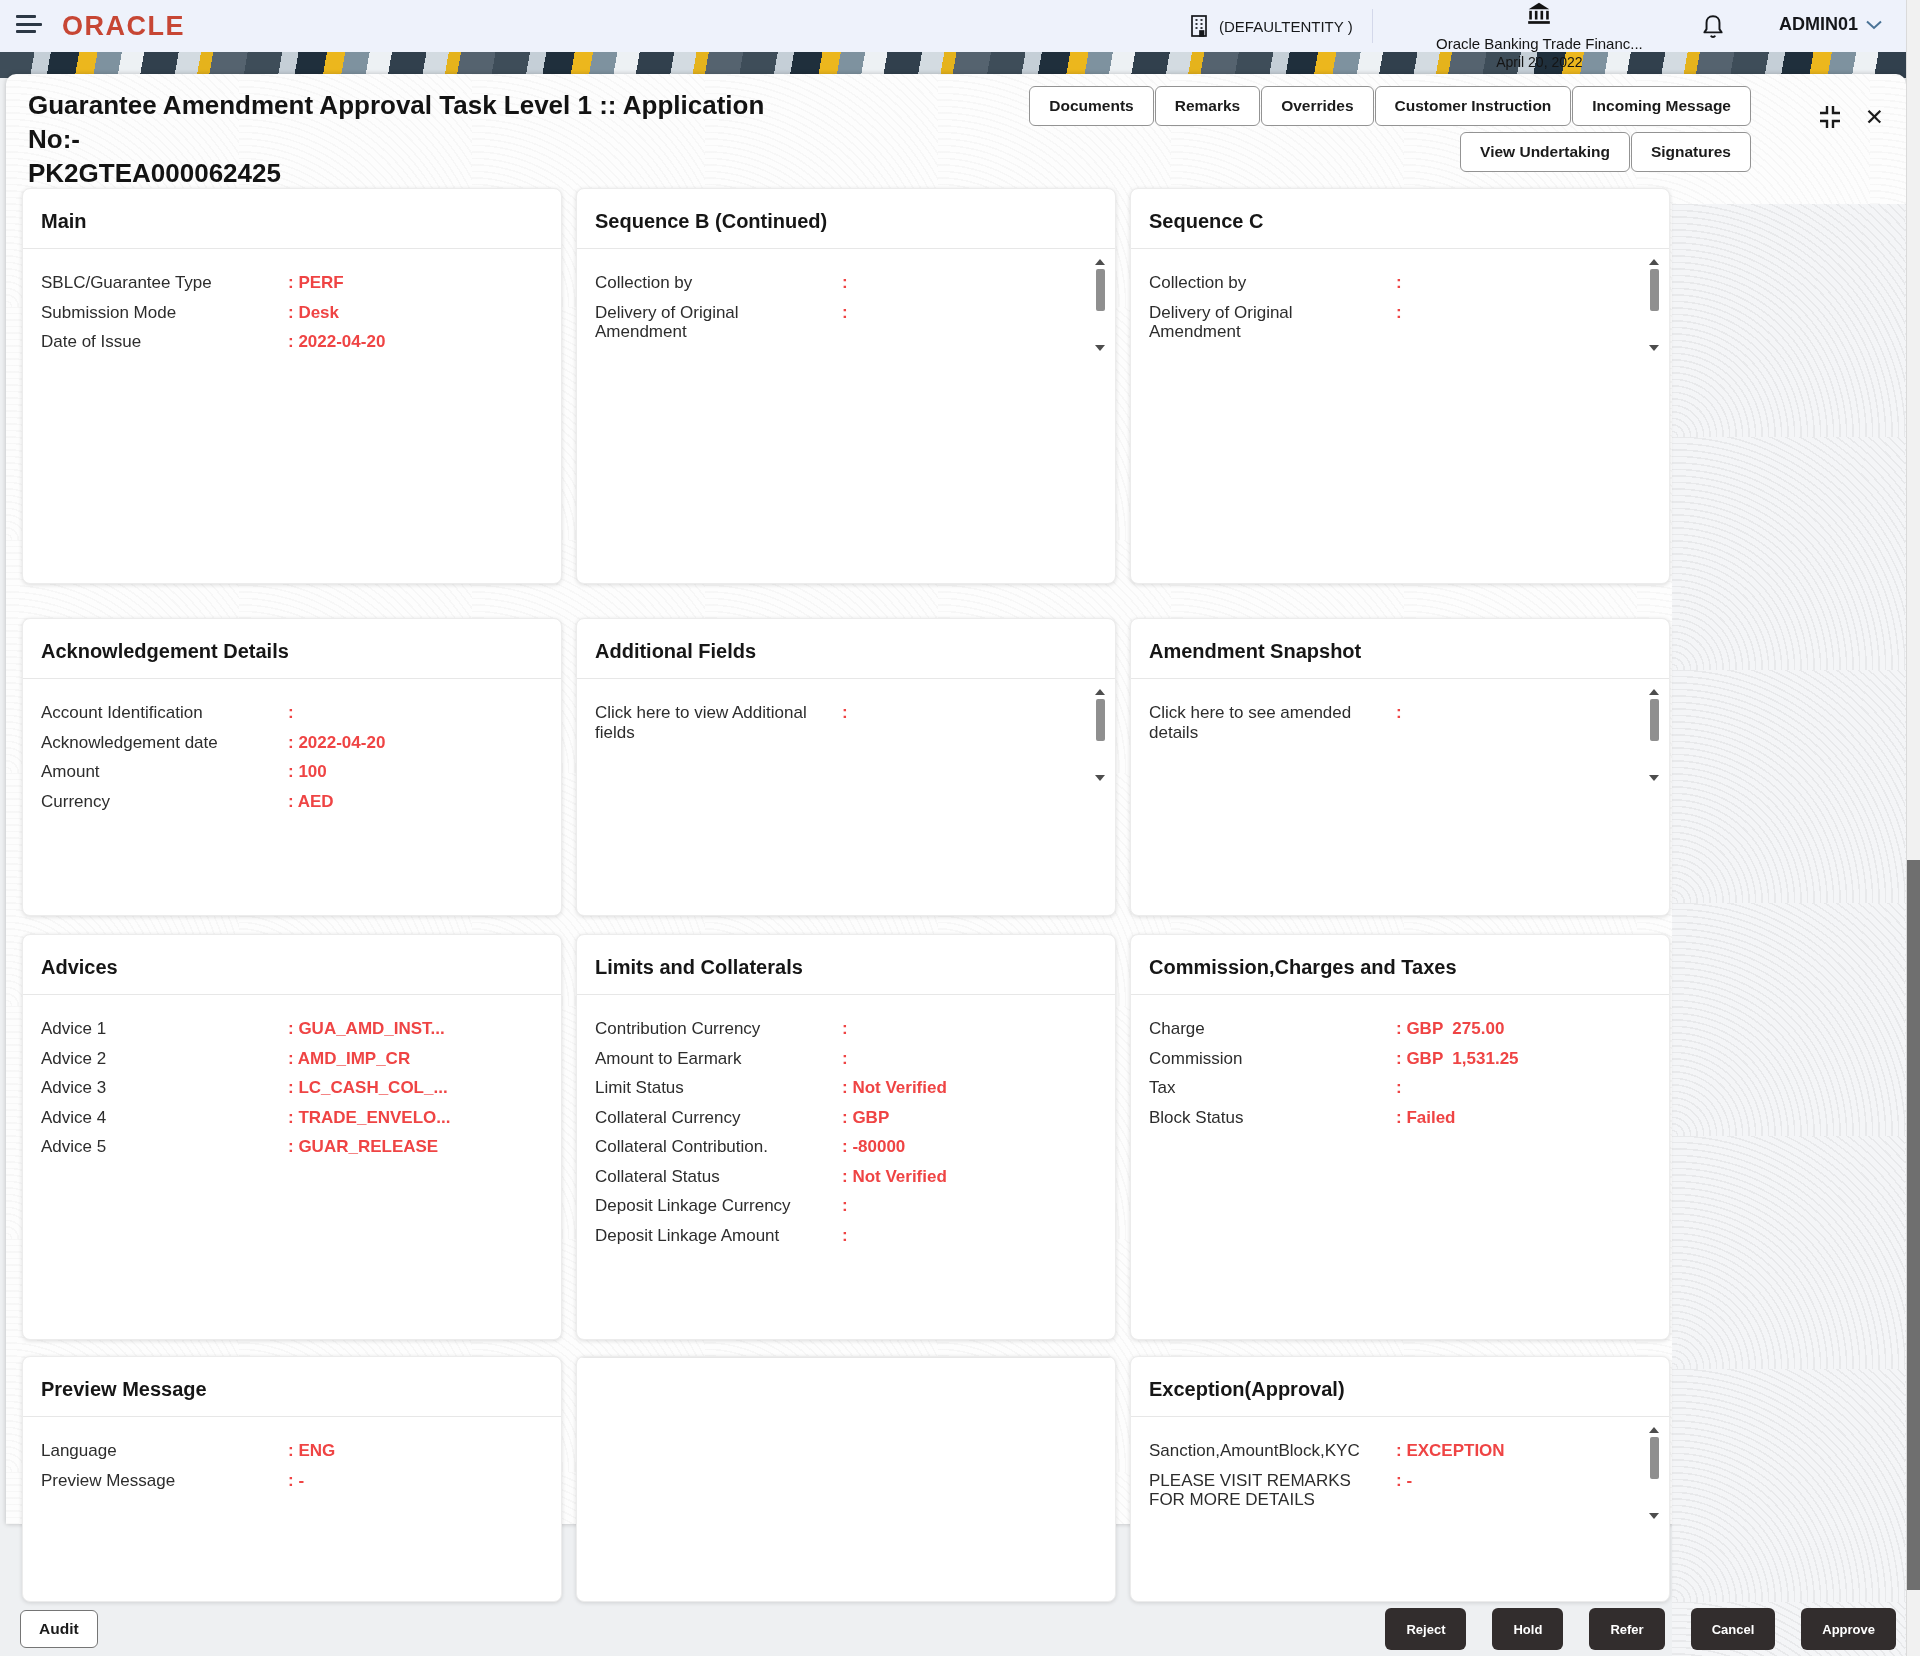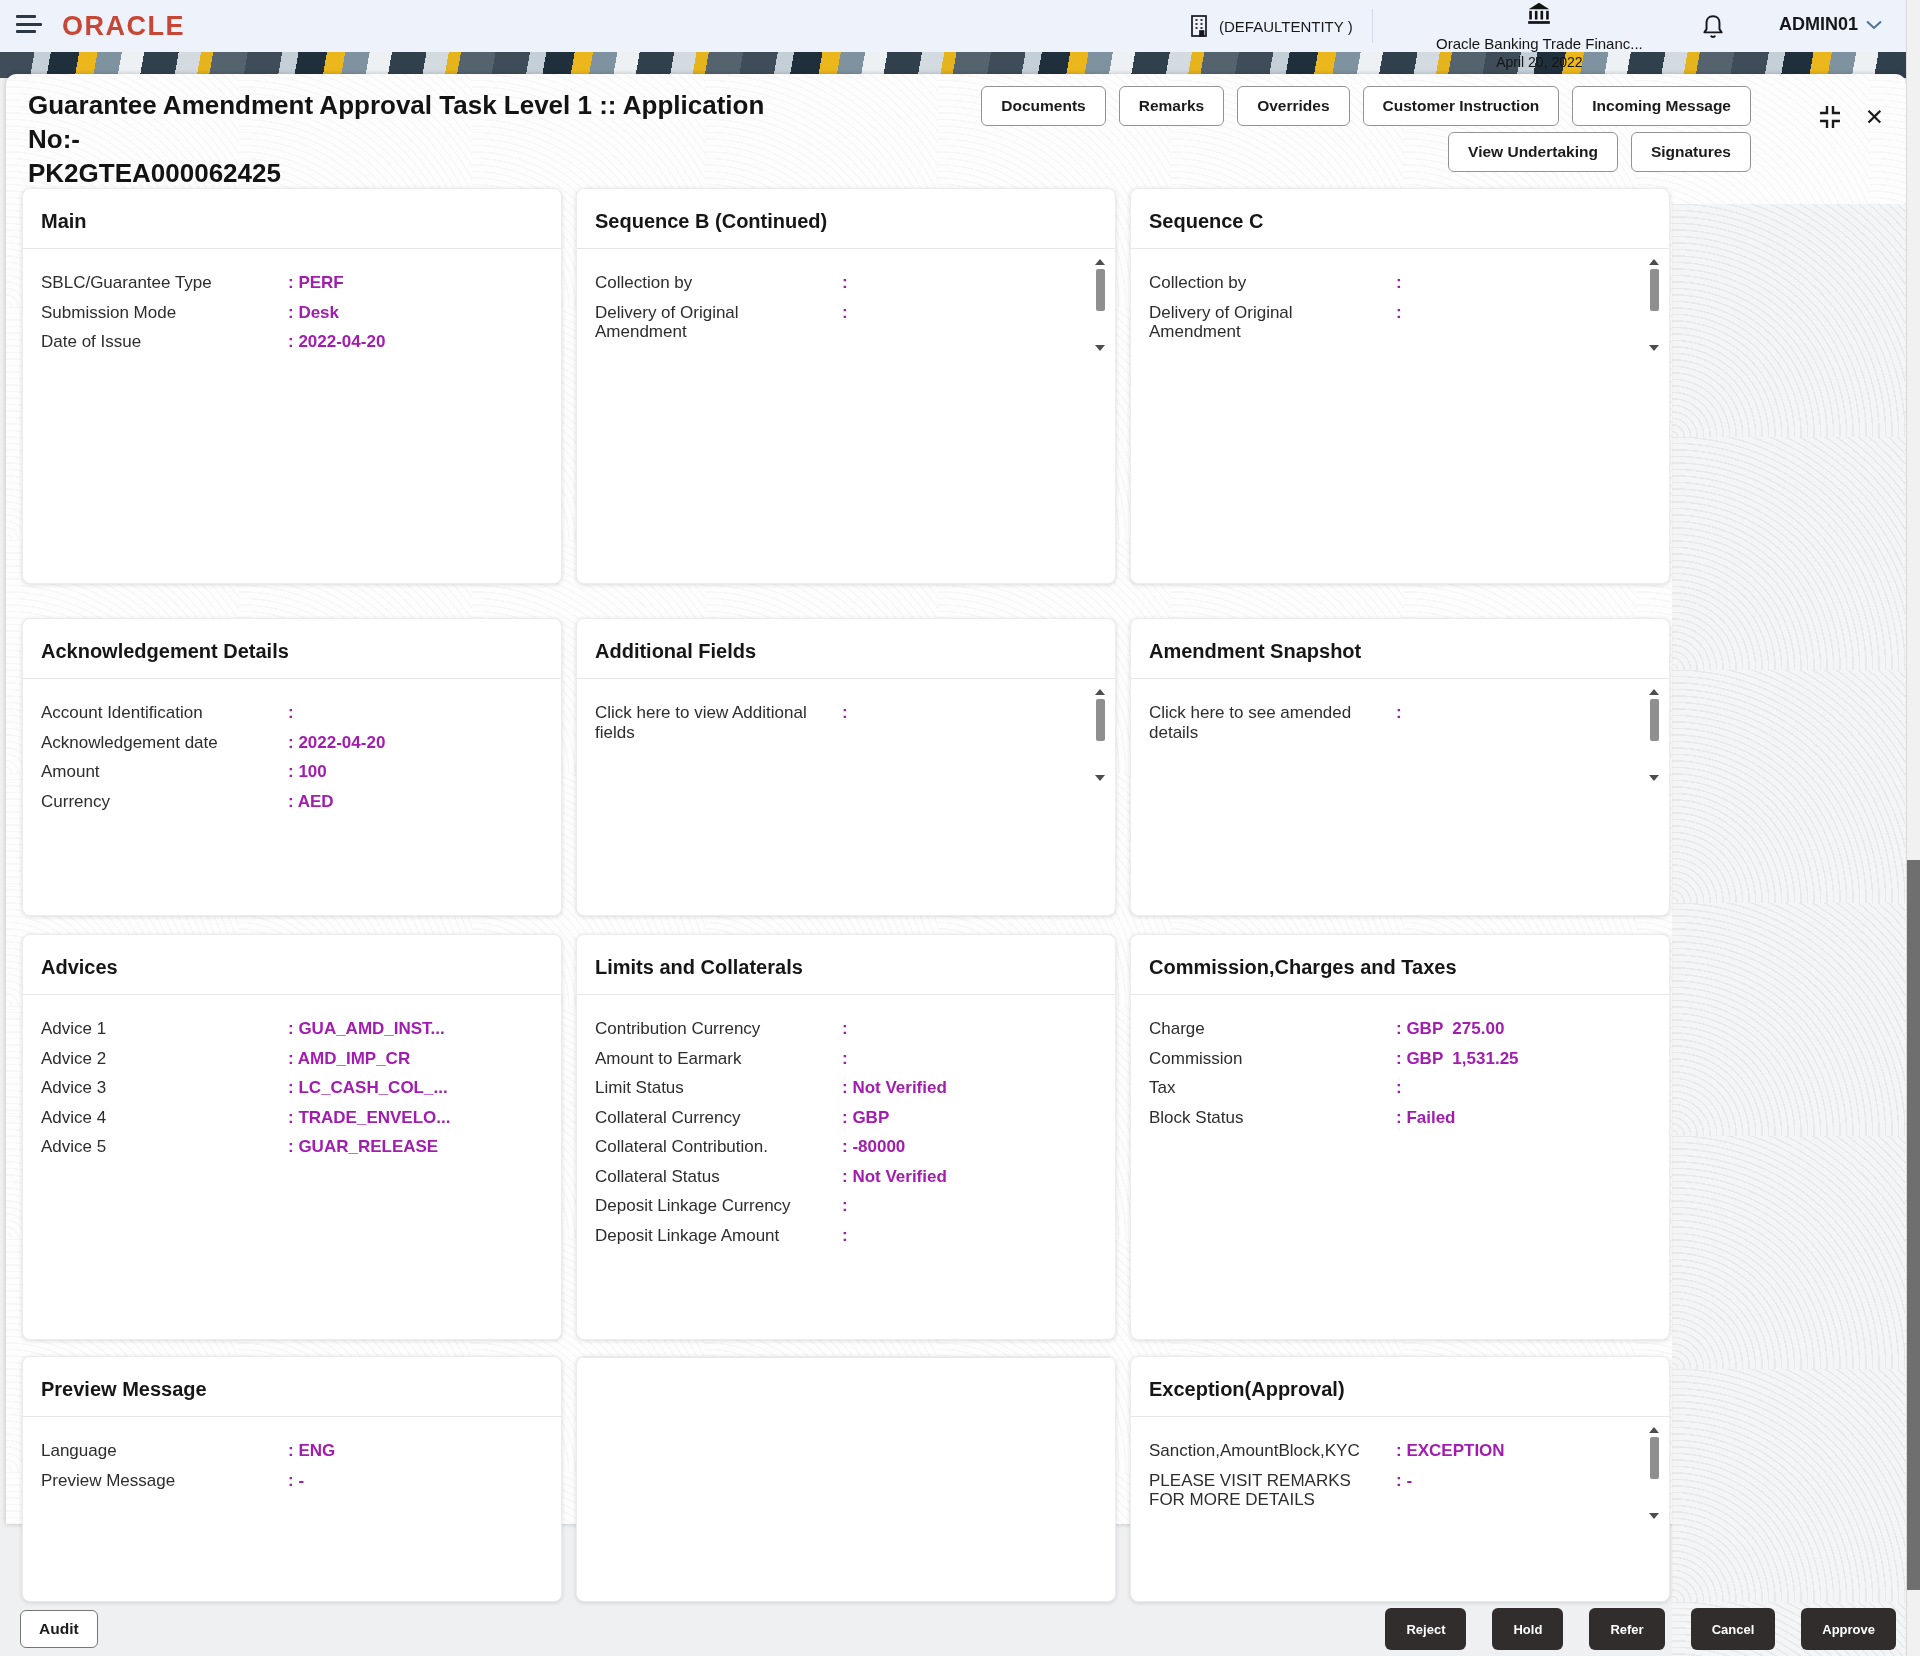--- a/index.html
+++ b/index.html
@@ -62,21 +62,21 @@
       rgba(0,0,0,0) 0 5px, rgba(80,80,80,0.035) 5px 6.5px);
     background-size:233px 233px; pointer-events:none;
   }
   .right-strip {
     position:absolute; left:1666px; top:130px; width:236px; height:1452px;
     background-color:#f4f5f7;
   }
   
   .page-title { position:absolute; left:22px; top:14px; width:780px;
     font-size:26px; font-weight:700; line-height:34px; color:#131313; }
-  .tb-row { position:absolute; display:flex; gap:13px; }
+  .tb-row { position:absolute; display:flex; gap:1px; }
   .tb-row1 { top:12px; right:155px; }
   .tb-row2 { top:58px; right:155px; }
   .tb-btn {
     background:#fff; border:1px solid #939393; border-radius:6px; height:40px;
     padding:0 19px; font-size:15.5px; font-weight:700; color:#1b1b1b;
     display:inline-flex; align-items:center; cursor:pointer; white-space:nowrap;
     font-family:"Liberation Sans", sans-serif;
   }
   .win-icons { position:absolute; right:22px; top:30px; display:flex; align-items:center; gap:22px; }
   .win-icons .icon-btn { cursor:pointer; display:inline-flex; }
@@ -86,21 +86,21 @@
   .card {
     width:540px; flex:none; background:#ffffff; border:1px solid #ececec;
     border-radius:8px; box-shadow:0 1px 4px rgba(0,0,0,0.13);
     position:relative; overflow:hidden;
   }
   .card-title { font-size:20px; font-weight:700; color:#161616; padding:21px 18px 15px 18px; }
   .card-hr { height:1px; background:#e7e7e7; }
   .card-body { padding:24px 18px 0 18px; position:relative; }
   .frow { display:flex; align-items:flex-start; margin-bottom:10px; font-size:17px; line-height:19.5px; }
   .flabel { width:247px; padding-right:24px; flex:none; color:#2d2d2d; }
-  .fvalue { font-weight:700; color:#a21caf; white-space:pre-wrap; }
+  .fvalue { font-weight:700; color:#ef4444; white-space:pre-wrap; }
   
   .mini-scroll { position:absolute; top:10px; right:9px; width:12px; height:92px;
     display:flex; flex-direction:column; align-items:center; cursor:pointer; }
   .ms-up { width:0; height:0; border-left:5px solid transparent; border-right:5px solid transparent;
     border-bottom:6px solid #4d4d4d; margin-bottom:4px; }
   .ms-thumb { width:9px; height:42px; background:#8f8f8f; border-radius:2px; }
   .ms-down { width:0; height:0; border-left:5px solid transparent; border-right:5px solid transparent;
     border-top:6px solid #4d4d4d; margin-top:auto; }
   
   .footer { position:absolute; left:0; right:0; top:1528px; height:54px; }

